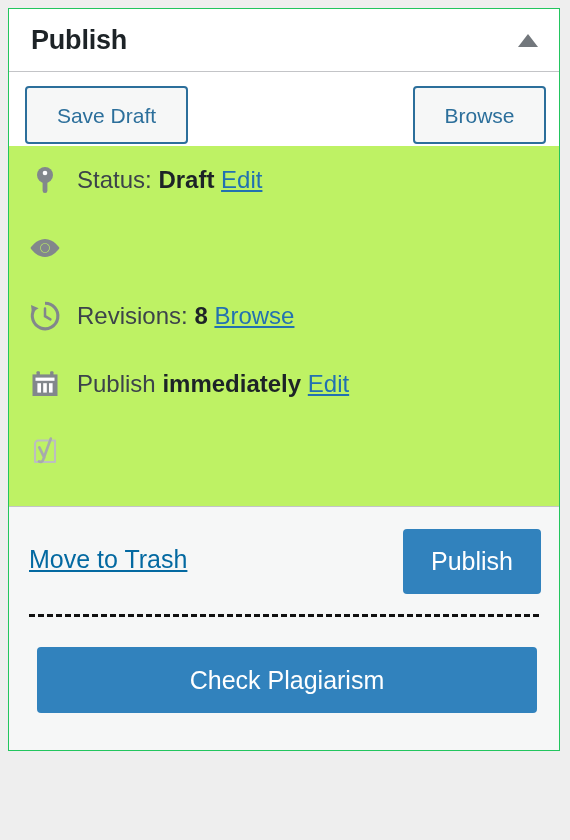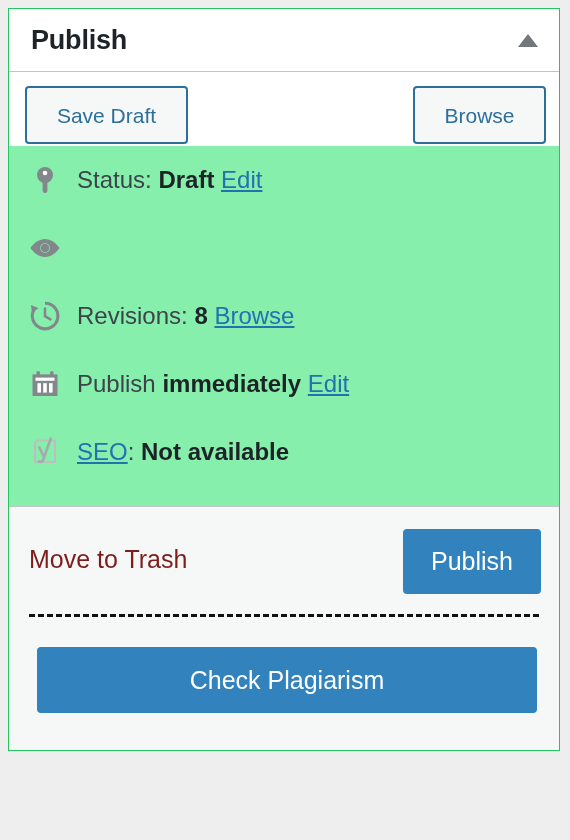--- a/index.html
+++ b/index.html
@@ -88,21 +88,21 @@
     height: 58px;
     display: flex;
     align-items: center;
     justify-content: center;
   }
   .btn-save-draft { left: 16px;  width: 163px; }
   .btn-preview    { right: 13px; width: 133px; }
 
   
   .misc-actions {
-    background: #86efac;
+    background: #bef264;
     padding: 0 0 20px 0;
   }
   .misc-row {
     position: relative;
     height: 68px;
     display: flex;
     align-items: center;
     padding-left: 18px;
     box-sizing: border-box;
   }
@@ -135,21 +135,22 @@
     border-top: 1px solid #c3c4c7;
     padding: 0;
     height: 244px;
     box-sizing: border-box;
   }
   .trash-link {
     position: absolute;
     left: 20px;
     top: 38px;
     font-size: 25px;
-    color: #7f1d1d;
+    color: #0369a1;
+    text-decoration: underline;
     cursor: pointer;
   }
   .btn-primary {
     background: #3182bd;
     border: none;
     border-radius: 4px;
     color: #ffffff;
     font-family: "Liberation Sans", sans-serif;
     font-size: 25px;
     cursor: pointer;
@@ -259,22 +260,20 @@
     </div>
 
 
     <div class="misc-row">
       <span class="row-icon">
         <svg class="ico-svg" width="34" height="34" viewBox="0 0 34 34" aria-hidden="true">
           <path d="M9 5.5 H27 V27 H7 V9 A3.5 3.5 0 0 1 10.5 5.5" fill="none" stroke="#bcbec0" stroke-width="2.1" stroke-linejoin="round"></path>
           <path d="M11.3 12.4 L16.3 22.6 M22.8 3.6 L15.2 24.6 C14.3 27.1 12.6 27.4 11.0 26.4" fill="none" stroke="#a7aaad" stroke-width="2.7" stroke-linecap="round" stroke-linejoin="round"></path>
         </svg>
       </span>
-      <span class="row-text"><a class="lnk">SEO</a><span>:</span>
-        <b>Not available</b></span>
     </div>
 
   </div>
 
   <div class="major-actions">
     <a class="trash-link">Move to Trash</a>
     <button class="btn-primary btn-publish">Publish</button>
     <hr class="dashed-sep">
     <button class="btn-primary btn-check-plagiarism">Check Plagiarism</button>
   </div>

